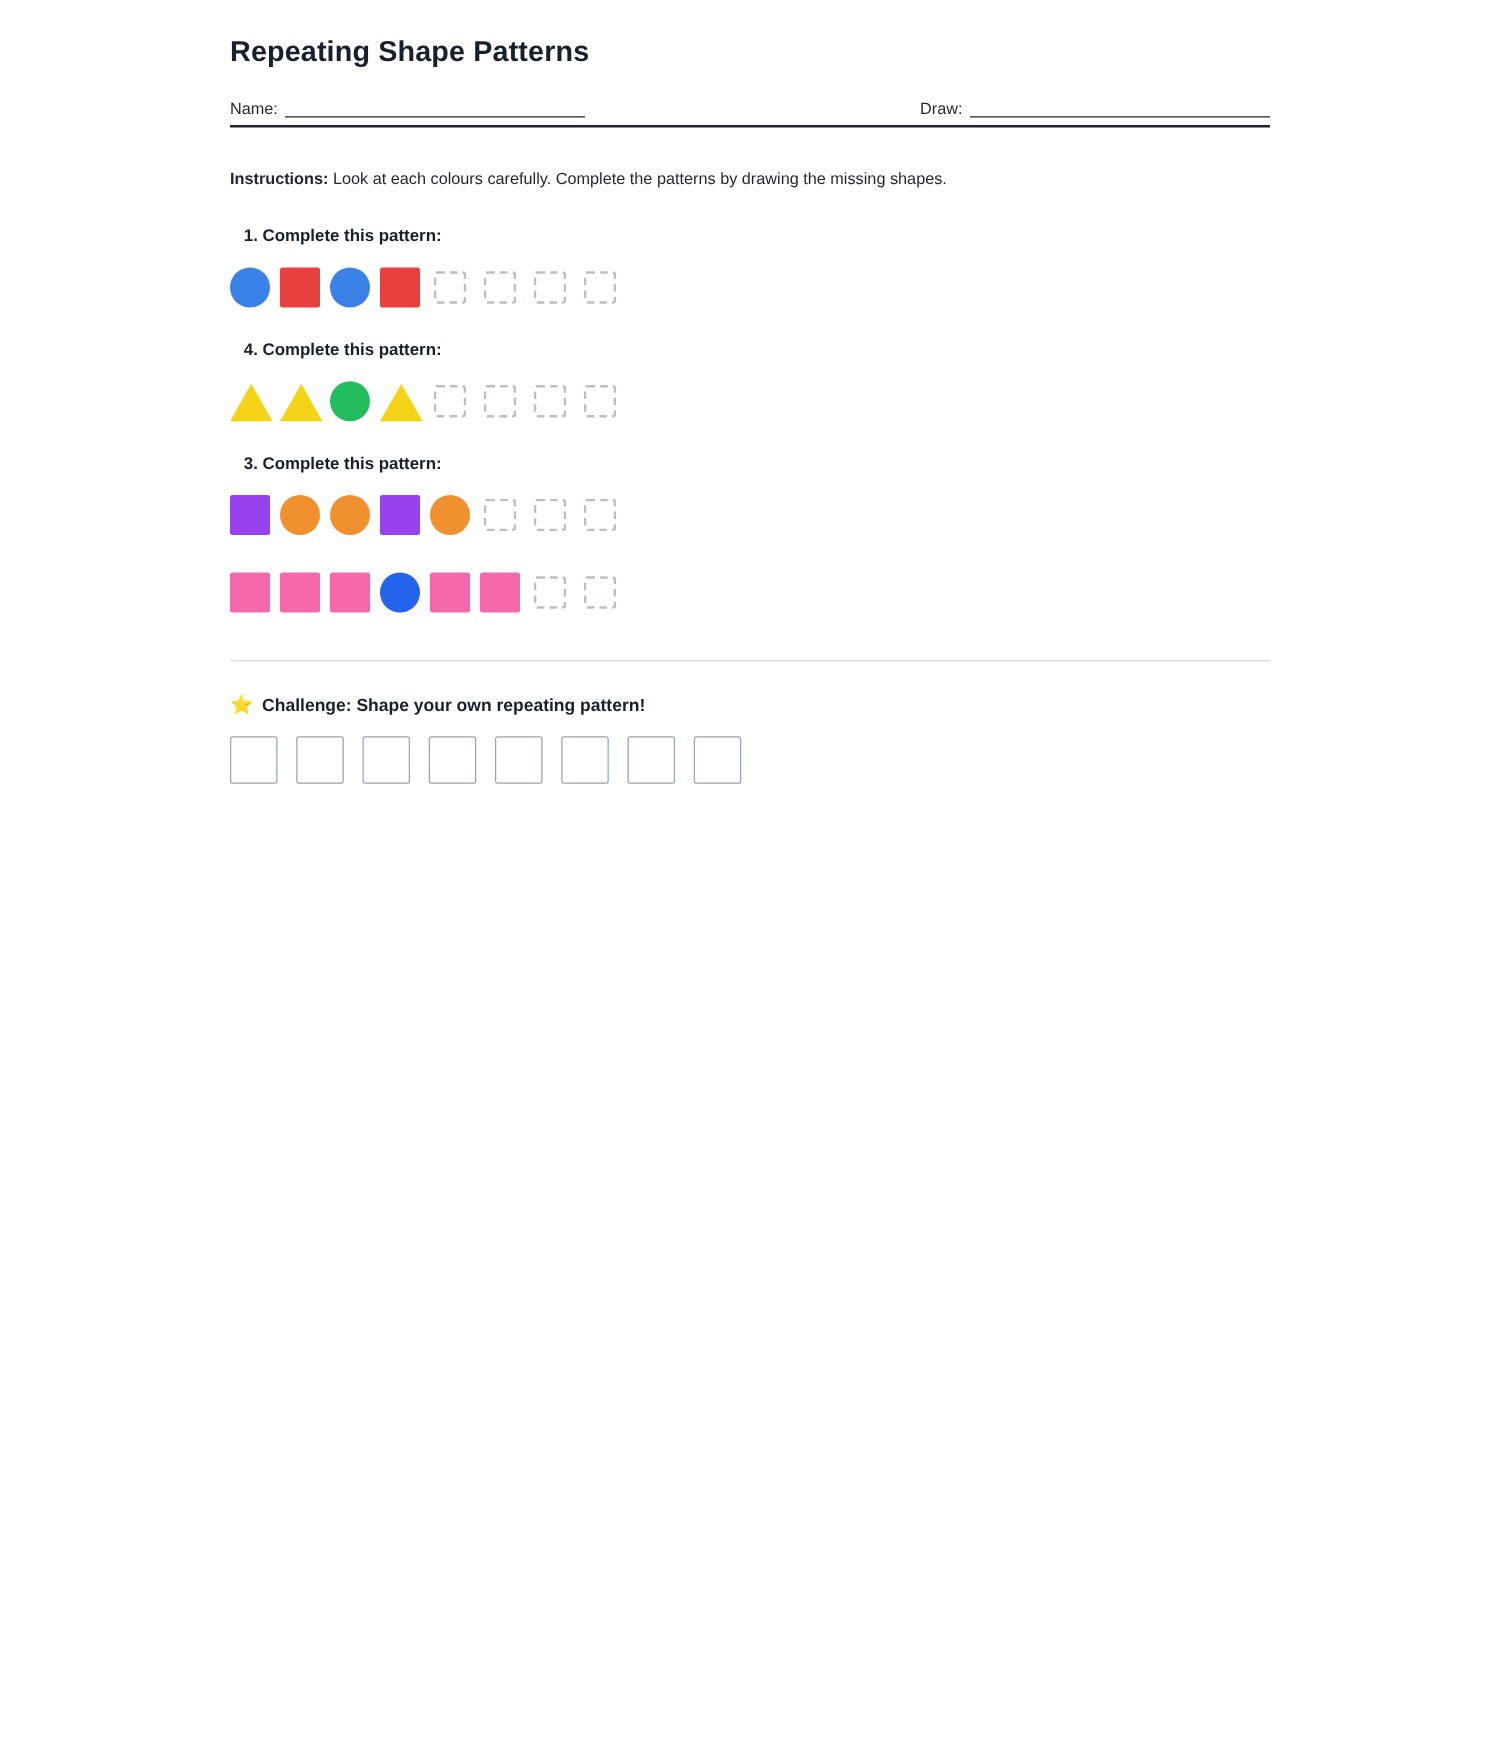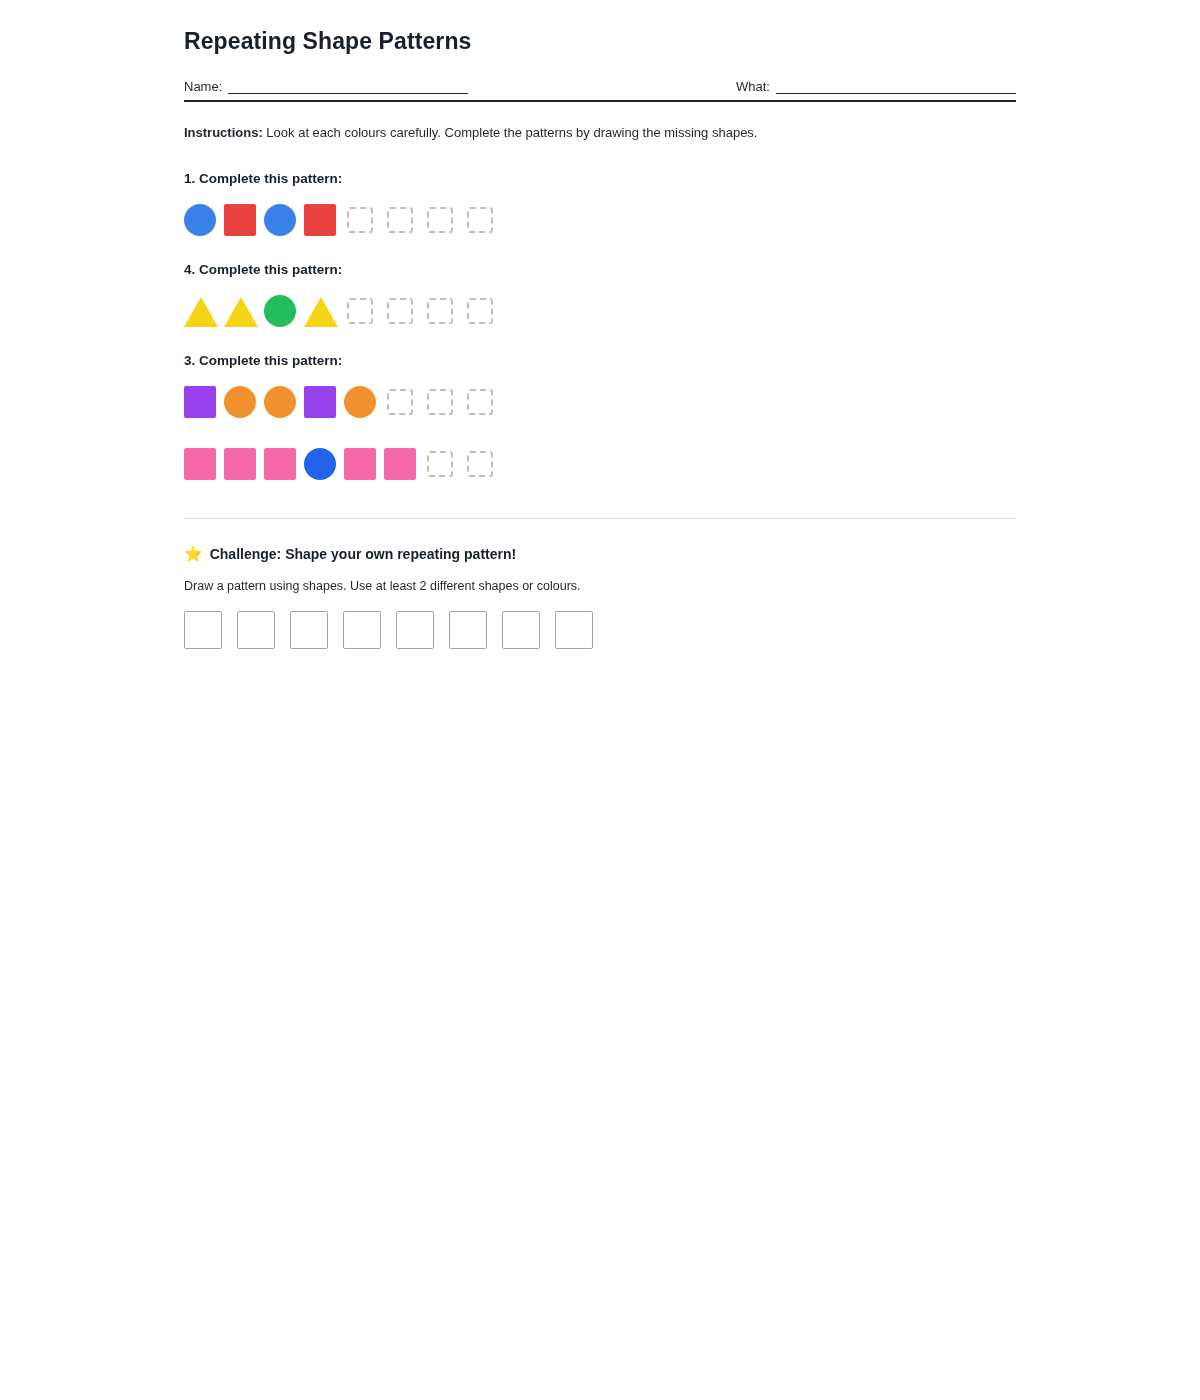--- a/index.html
+++ b/index.html
@@ -26,21 +26,21 @@
     color: #17202e;
     margin: 0 0 24px 0;
     letter-spacing: 0.1px;
   }
   .namedate {
     display: flex;
     justify-content: space-between;
     align-items: flex-end;
     border-bottom: 2px solid #1f2430;
     padding-bottom: 6px;
-    margin-bottom: 22px;
+    margin-bottom: 32px;
   }
   .field {
     display: flex;
     align-items: flex-end;
     font-size: 13px;
     color: #1f2430;
   }
   .field .lbl { margin-right: 6px; }
   .field .rule {
     display: inline-block;
@@ -56,21 +56,21 @@
     line-height: 1.45;
   }
   .instructions b { font-weight: bold; margin-top: 36px; }
 
   .q {
     margin-bottom: 22px;
   }
   .q-label {
     font-size: 13.5px;
     font-weight: bold;
-    margin: 0 0 14px 0;
+    margin: 0 0 14px 11px;
     color: #17202e;
   }
   .row {
     display: flex;
     align-items: center;
     gap: 8px;
     height: 40px;
   }
   .cell {
     width: 32px;
@@ -143,21 +143,21 @@
 <div class="sheet">
 
   <h1 class="title">Repeating Shape Patterns</h1>
 
   <div class="namedate">
     <div class="field name">
       <span class="lbl">Name:</span>
       <span class="rule"></span>
     </div>
     <div class="field date">
-      <span class="lbl">What:</span>
+      <span class="lbl">Draw:</span>
       <span class="rule"></span>
     </div>
   </div>
 
   <p class="instructions">
     <b>Instructions:</b><span> Look at each colours carefully. Complete the patterns by drawing the missing shapes.</span>
   </p>
 
   <div id="questions">
       <div class="q">
@@ -276,21 +276,20 @@
         </div>
       </div>
     </div>
 
   <hr class="divider">
 
   <div class="challenge-title">
     <span class="star">⭐</span>
     <span>Challenge: Shape your own repeating pattern!</span>
   </div>
-  <p class="challenge-text">Draw a pattern using shapes. Use at least 2 different shapes or colours.</p>
   <div class="draw-row" id="draw-row">
       <div class="draw-box"></div>
       <div class="draw-box"></div>
       <div class="draw-box"></div>
       <div class="draw-box"></div>
       <div class="draw-box"></div>
       <div class="draw-box"></div>
       <div class="draw-box"></div>
       <div class="draw-box"></div>
     </div>

